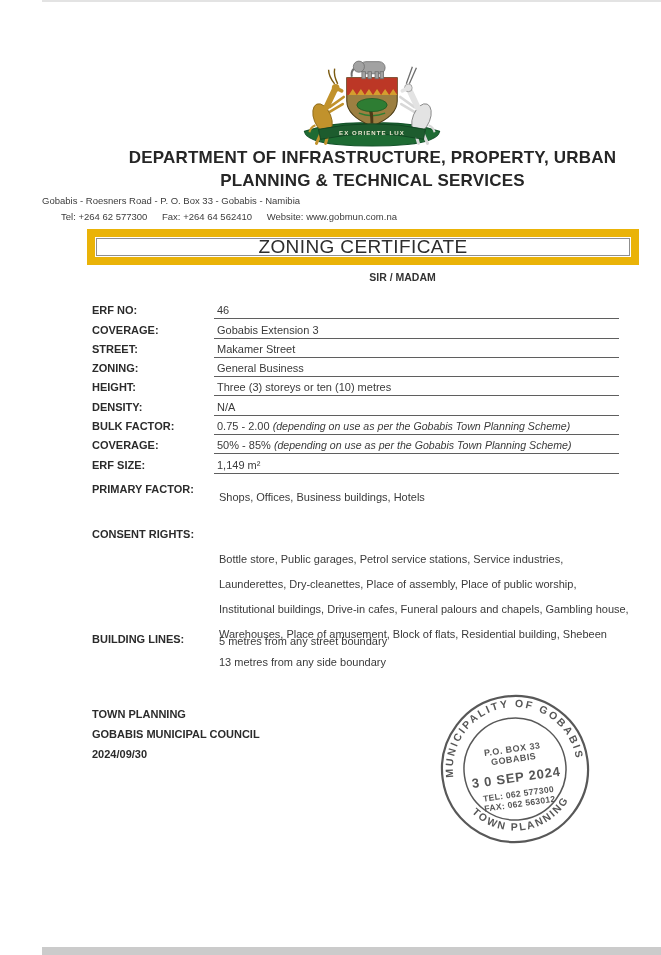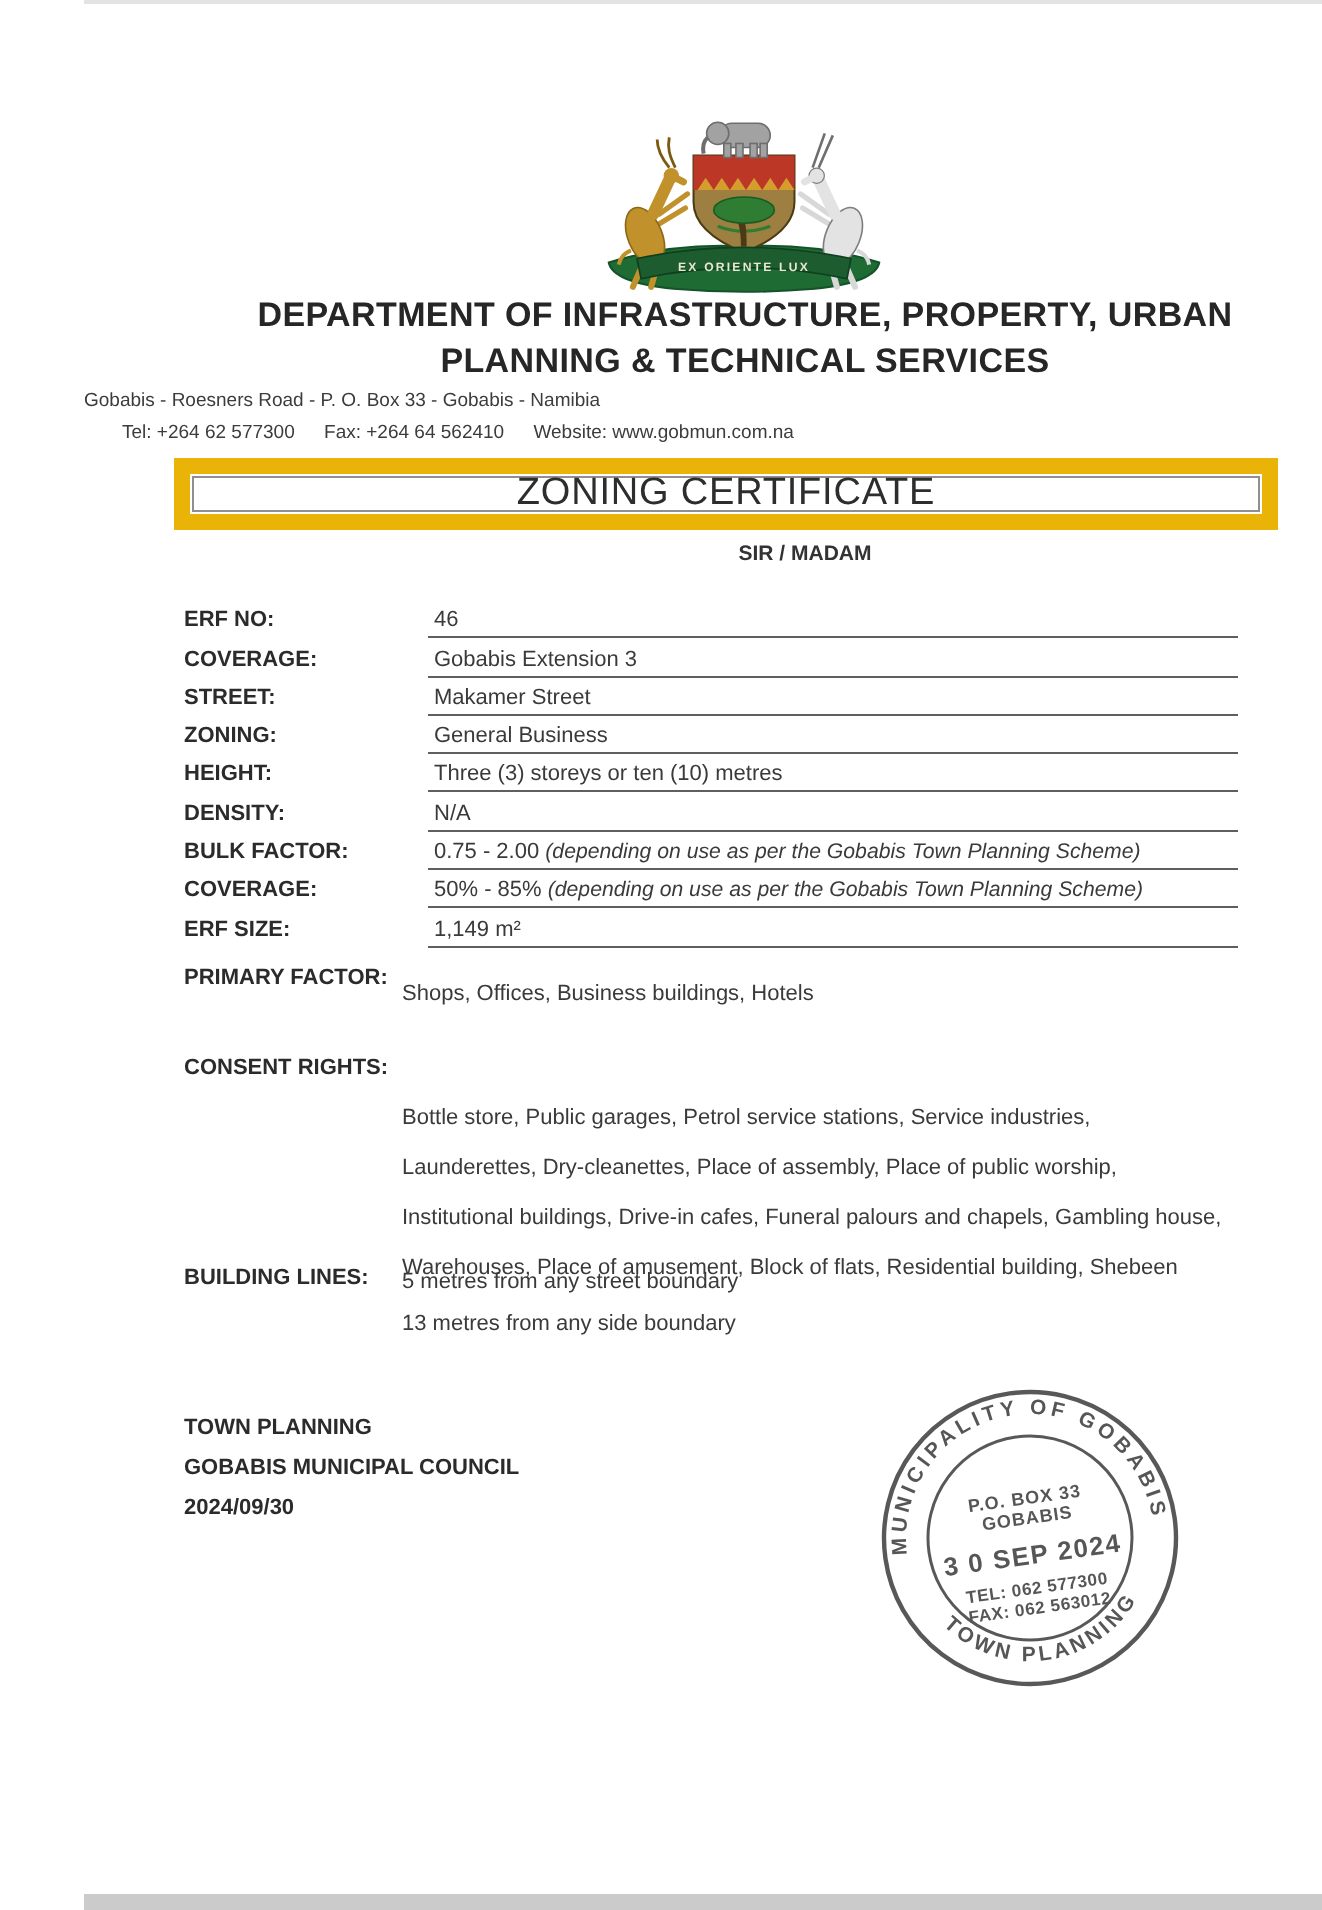--- a/index.html
+++ b/index.html
@@ -34,21 +34,21 @@
 
   
   .fields { position:absolute; left:50px; top:300px; width:527px; }
   .frow { display:flex; height:19.3px; align-items:flex-end; }
   .flabel { width:122px; font-weight:bold; font-size:11px; color:#2b2b2b; padding-bottom:3px; }
   .fvalue { flex:1; border-bottom:1.5px solid #5f5f5f; font-size:11px; color:#3a3a3a;
             padding:0 0 2px 3px; white-space:nowrap; overflow:visible; }
   .fnote { font-style:italic; font-size:10.6px; }
 
   .sec-label { position:absolute; left:50px; font-weight:bold; font-size:11px; color:#2b2b2b; }
-  .sec-value { position:absolute; left:159px; font-size:11px; color:#3a3a3a; }
+  .sec-value { position:absolute; left:177px; font-size:11px; color:#3a3a3a; }
   .primary-label { top:483px; }
   .primary-value { top:491px; }
   .consent-label { top:528px; }
   .consent-value { top:547px; width:414px; line-height:25px; }
   .bl-label { top:633px; }
   .bl-items { top:631px; line-height:20.6px; }
 
   .footer { position:absolute; left:50px; top:704px; font-weight:bold; font-size:11px;
             color:#2b2b2b; line-height:20.2px; }
 

